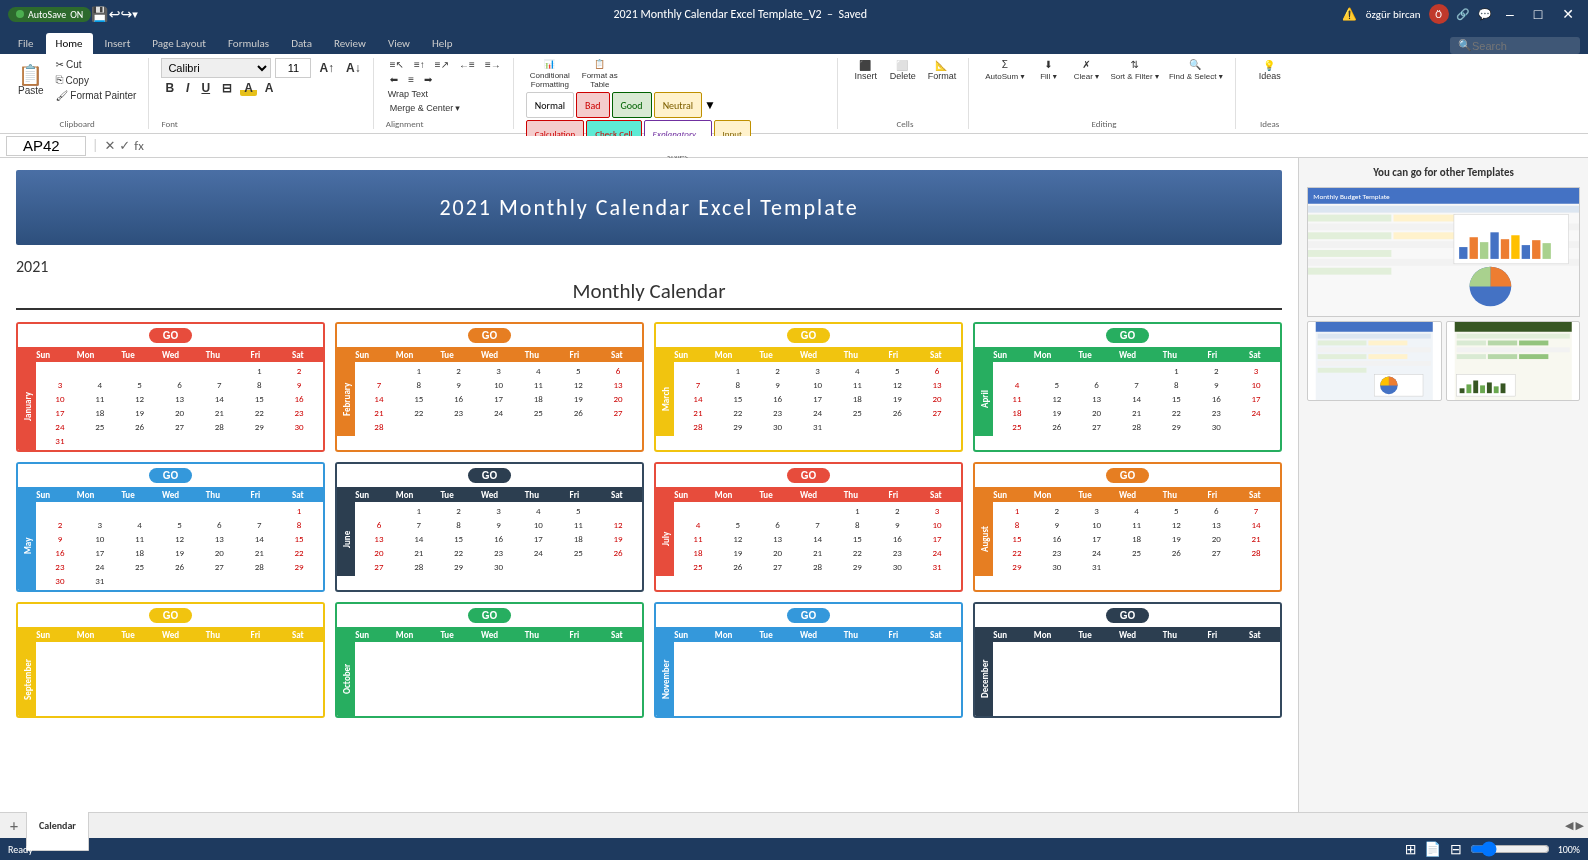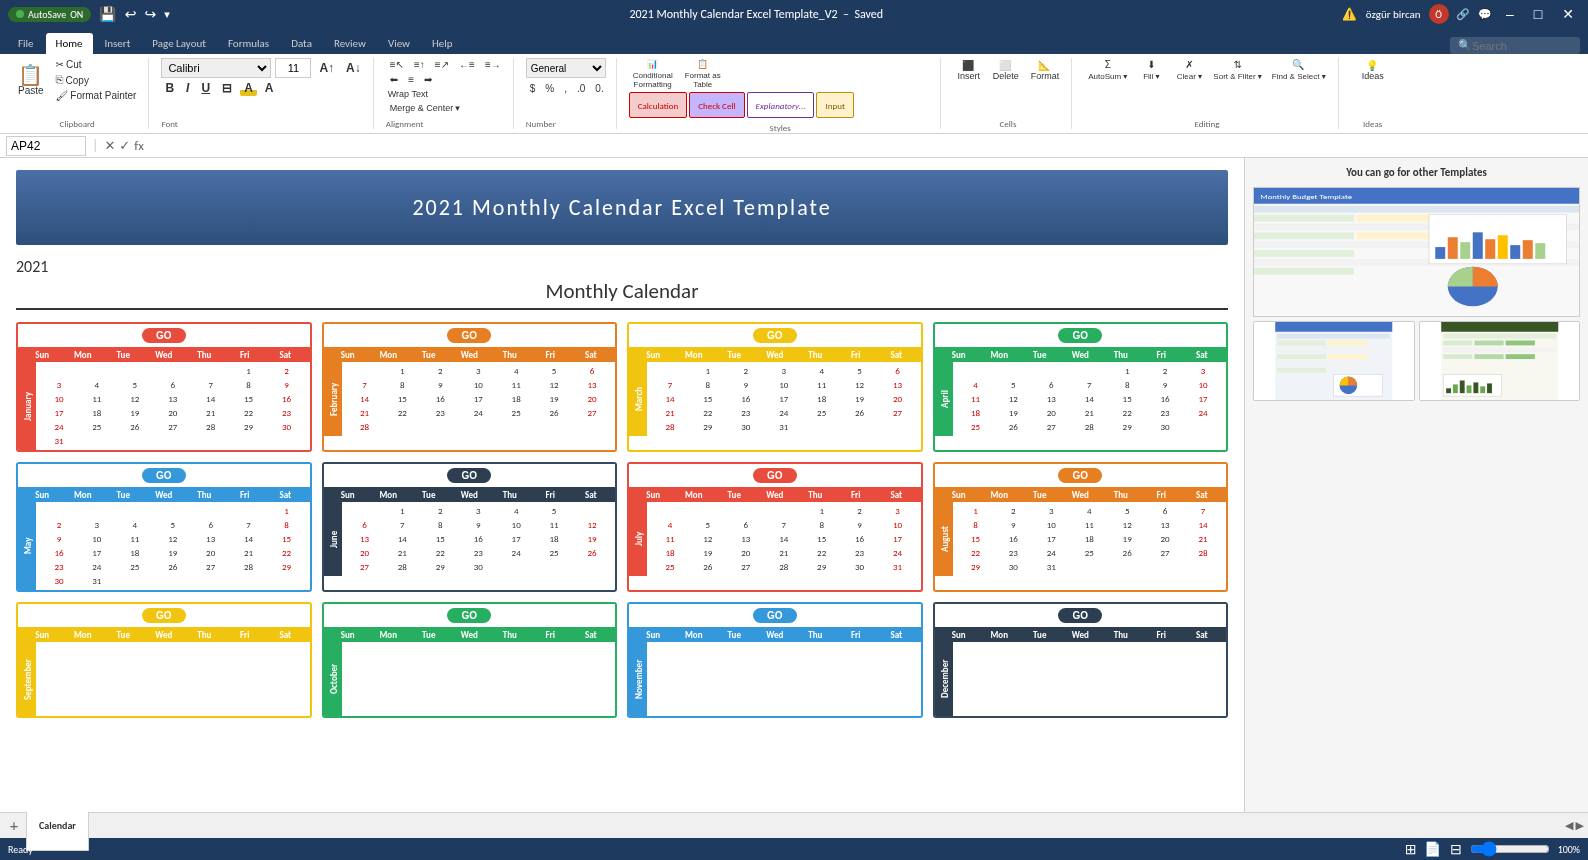--- a/index.html
+++ b/index.html
@@ -9,21 +9,21 @@
     #title-bar {
       background: #1e3a5f;
       color: white;
       height: 28px;
       display: flex;
       align-items: center;
       justify-content: space-between;
       padding: 0 8px;
       font-size: 12px;
     }
-    #title-bar .left { display: flex; align-items: center; gap: 8px; }
+    #title-bar .left { display: flex; align-items: center; }
     #title-bar .center { flex: 1; text-align: center; font-size: 12px; }
     #title-bar .right { display: flex; align-items: center; gap: 8px; }
     .autosave-badge { background: #2d6a2d; color: white; border-radius: 10px; padding: 1px 8px; font-size: 10px; display: flex; align-items: center; gap: 4px; }
     .autosave-dot { width: 8px; height: 8px; background: #4CAF50; border-radius: 50%; }
     .win-btn { background: none; border: none; color: white; font-size: 14px; cursor: pointer; padding: 0 6px; }
 
     
     #ribbon-tabs {
       background: #1e3a5f;
       display: flex;
@@ -129,21 +129,21 @@
     .styles-group { min-width: 320px; }
     .style-cell {
       display: inline-flex; align-items: center; justify-content: center;
       border: 1px solid #ccc; padding: 2px 8px; font-size: 10px; border-radius: 2px; cursor: pointer; height: 26px;
     }
     .style-normal { background: #fff; color: #000; }
     .style-bad { background: #f4cccc; color: #cc0000; border-color: #cc0000; }
     .style-good { background: #d9ead3; color: #006100; border-color: #006100; }
     .style-neutral { background: #fff2cc; color: #7f6000; border-color: #bf9000; }
     .style-calc { background: #f4cccc; border-color: #cc0000; color: #cc0000; }
-    .style-check { background: #c4b5fd; border-color: #cc0000; color: #cc0000; }
+    .style-check { background: #5eead4; border-color: #cc0000; color: #cc0000; }
     .style-input { background: #fff2cc; border-color: #bf9000; color: #7f6000; }
     .style-explanatory { background: #fff; color: #7030a0; border-color: #7030a0; font-style: italic; }
 
     
     .cells-group { min-width: 100px; }
 
     
     .editing-group { min-width: 100px; }
 
     
@@ -153,21 +153,21 @@
     #formula-bar {
       background: #fff;
       border-bottom: 1px solid #d0d0d0;
       display: flex;
       align-items: center;
       height: 24px;
       padding: 0 6px;
       gap: 6px;
     }
     .cell-ref-box {
-      border: 1px solid #ccc; width: 80px; height: 20px; font-size: 12px; padding: 0 4px;
+      border: 1px solid #ccc; width: 80px; height: 20px; font-size: 15px; padding: 0 16px;
     }
     .formula-bar-sep { color: #ccc; font-size: 14px; }
     .formula-icons { display: flex; gap: 4px; color: #666; font-size: 13px; cursor: pointer; }
     .formula-input {
       flex: 1; border: none; height: 20px; font-size: 11px; outline: none; padding: 0 4px;
     }
 
     
     #main-area {
       display: flex;
@@ -291,21 +291,21 @@
       font-size: 9px;
       padding: 1px 0;
       min-height: 14px;
     }
 
     .day-sun { color: #cc0000; }
     .day-num { color: #333; }
 
     
     #right-panel {
-      width: 344px;
+      width: 290px;
       background: #f5f5f5;
       border-left: 1px solid #d0d0d0;
       padding: 8px;
       overflow-y: auto;
     }
 
     .templates-label {
       font-size: 11px;
       color: #333;
       margin-bottom: 8px;
@@ -478,45 +478,39 @@
       <button class="ribbon-btn-sm" style="font-size:9px;padding:1px 2px;">
         <span>Wrap Text</span>
       </button>
       <button class="ribbon-btn-sm" style="font-size:9px;">
         <span>Merge &amp; Center</span> ▾
       </button>
     </div>
     <span class="ribbon-group-label">Alignment</span>
   </div>
 
-  <div class="ribbon-group number-group">
-    <select class="number-select">
-      <option>General</option>
-    </select>
-    <div style="display:flex;gap:2px;margin-top:2px;">
-      <button class="ribbon-btn-sm">$</button>
-      <button class="ribbon-btn-sm">%</button>
-      <button class="ribbon-btn-sm">,</button>
-      <button class="ribbon-btn-sm">.0</button>
-      <button class="ribbon-btn-sm">0.</button>
-    </div>
-    <span class="ribbon-group-label">Number</span>
-  </div>
 
   <div class="ribbon-group styles-group">
     <div style="display:flex;flex-direction:column;gap:2px;width:100%;">
       <div style="display:flex;gap:4px;">
         <button class="ribbon-btn-sm" style="font-size:9px;flex-direction:column;display:flex;align-items:center;">
           <span>📊</span>
           <span style="font-size:8px;">Conditional<br>Formatting</span>
         </button>
         <button class="ribbon-btn-sm" style="font-size:9px;flex-direction:column;display:flex;align-items:center;">
           <span>📋</span>
           <span style="font-size:8px;">Format as<br>Table</span>
         </button>
+      </div>
+      <div style="display:flex;gap:2px;flex-wrap:wrap;">
+        <div class="style-cell style-normal">Normal</div>
+        <div class="style-cell style-bad">Bad</div>
+        <div class="style-cell style-good">Good</div>
+        <div class="style-cell style-neutral">Neutral</div>
+        <span style="font-size:12px;cursor:pointer;align-self:center;">▼</span>
       </div>
       <div style="display:flex;gap:2px;flex-wrap:wrap;">
         <div class="style-cell style-calc" style="font-size:9px;">Calculation</div>
         <div class="style-cell style-check" style="font-size:9px;">Check Cell</div>
         <div class="style-cell style-explanatory" style="font-size:9px;">Explanatory...</div>
         <div class="style-cell style-input" style="font-size:9px;">Input</div>
       </div>
     </div>
     <span class="ribbon-group-label">Styles</span>
   </div>

